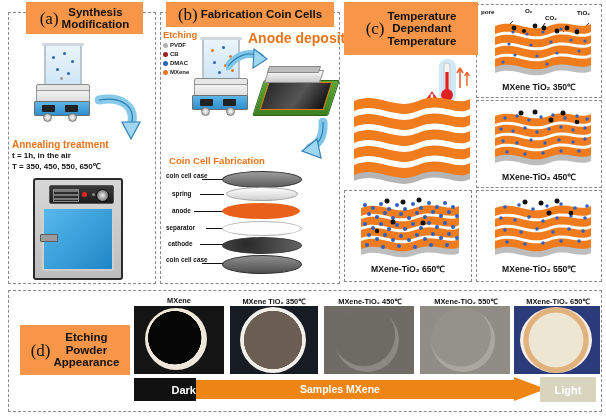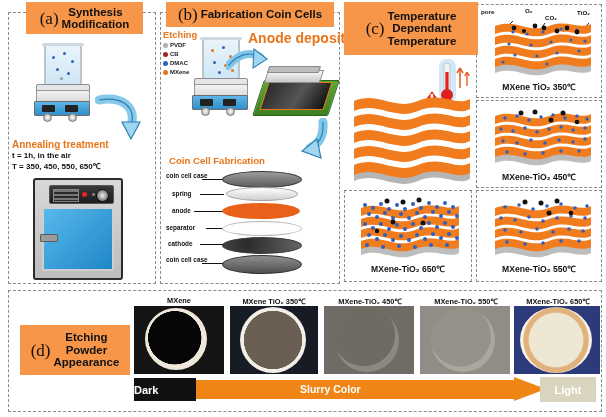--- a/index.html
+++ b/index.html
@@ -83,21 +83,21 @@
   
   .mx-cap{position:absolute;width:100%;text-align:center;font-size:8.6px;font-weight:bold;color:#111;}
   .thermo{position:absolute;}
   .cNote{position:absolute;font-size:6.2px;font-weight:bold;color:#111;white-space:nowrap;}
 
   
   .d-cap{position:absolute;font-size:7.4px;font-weight:bold;color:#111;text-align:center;}
   .d-img{position:absolute;border:0;}
   .d-bar{position:absolute;height:19px;background:#EE8514;}
   .d-dark{position:absolute;background:#111;color:#fff;font-weight:bold;font-size:11px;
-          display:flex;align-items:center;justify-content:flex-start;}
+          display:flex;align-items:center;justify-content:flex-end;}
   .d-light{position:absolute;background:#D9D4BE;color:#fff;font-weight:bold;font-size:11px;
           display:flex;align-items:center;justify-content:center;}
   .d-bartxt{position:absolute;color:#fff;font-weight:bold;font-size:10.5px;}
 </style>
 </head>
 <body>
 
 <div class="root">
 
   <div class="panel" style="left:8px;top:12px;width:148px;height:272px;"></div>
@@ -562,16 +562,16 @@
     <span>Dark</span>
   </div>
   <div class="d-bar" style="left:196px;top:380px;width:322px;"></div>
   <svg style="position:absolute;left:514px;top:371px;" width="34" height="36" viewBox="0 0 34 36">
     <polygon points="0,6 0,30 32,18" fill="#EE8514"></polygon>
   </svg>
   <div class="d-light" style="left:540px;top:377px;width:56px;height:25px;">
     <span>Light</span>
   </div>
   <div class="d-bartxt" style="left:300px;top:383px;">
-    <span>Slurry Color</span>
+    <span>Samples MXene</span>
   </div>
 
 </div>
 
 </body></html>

